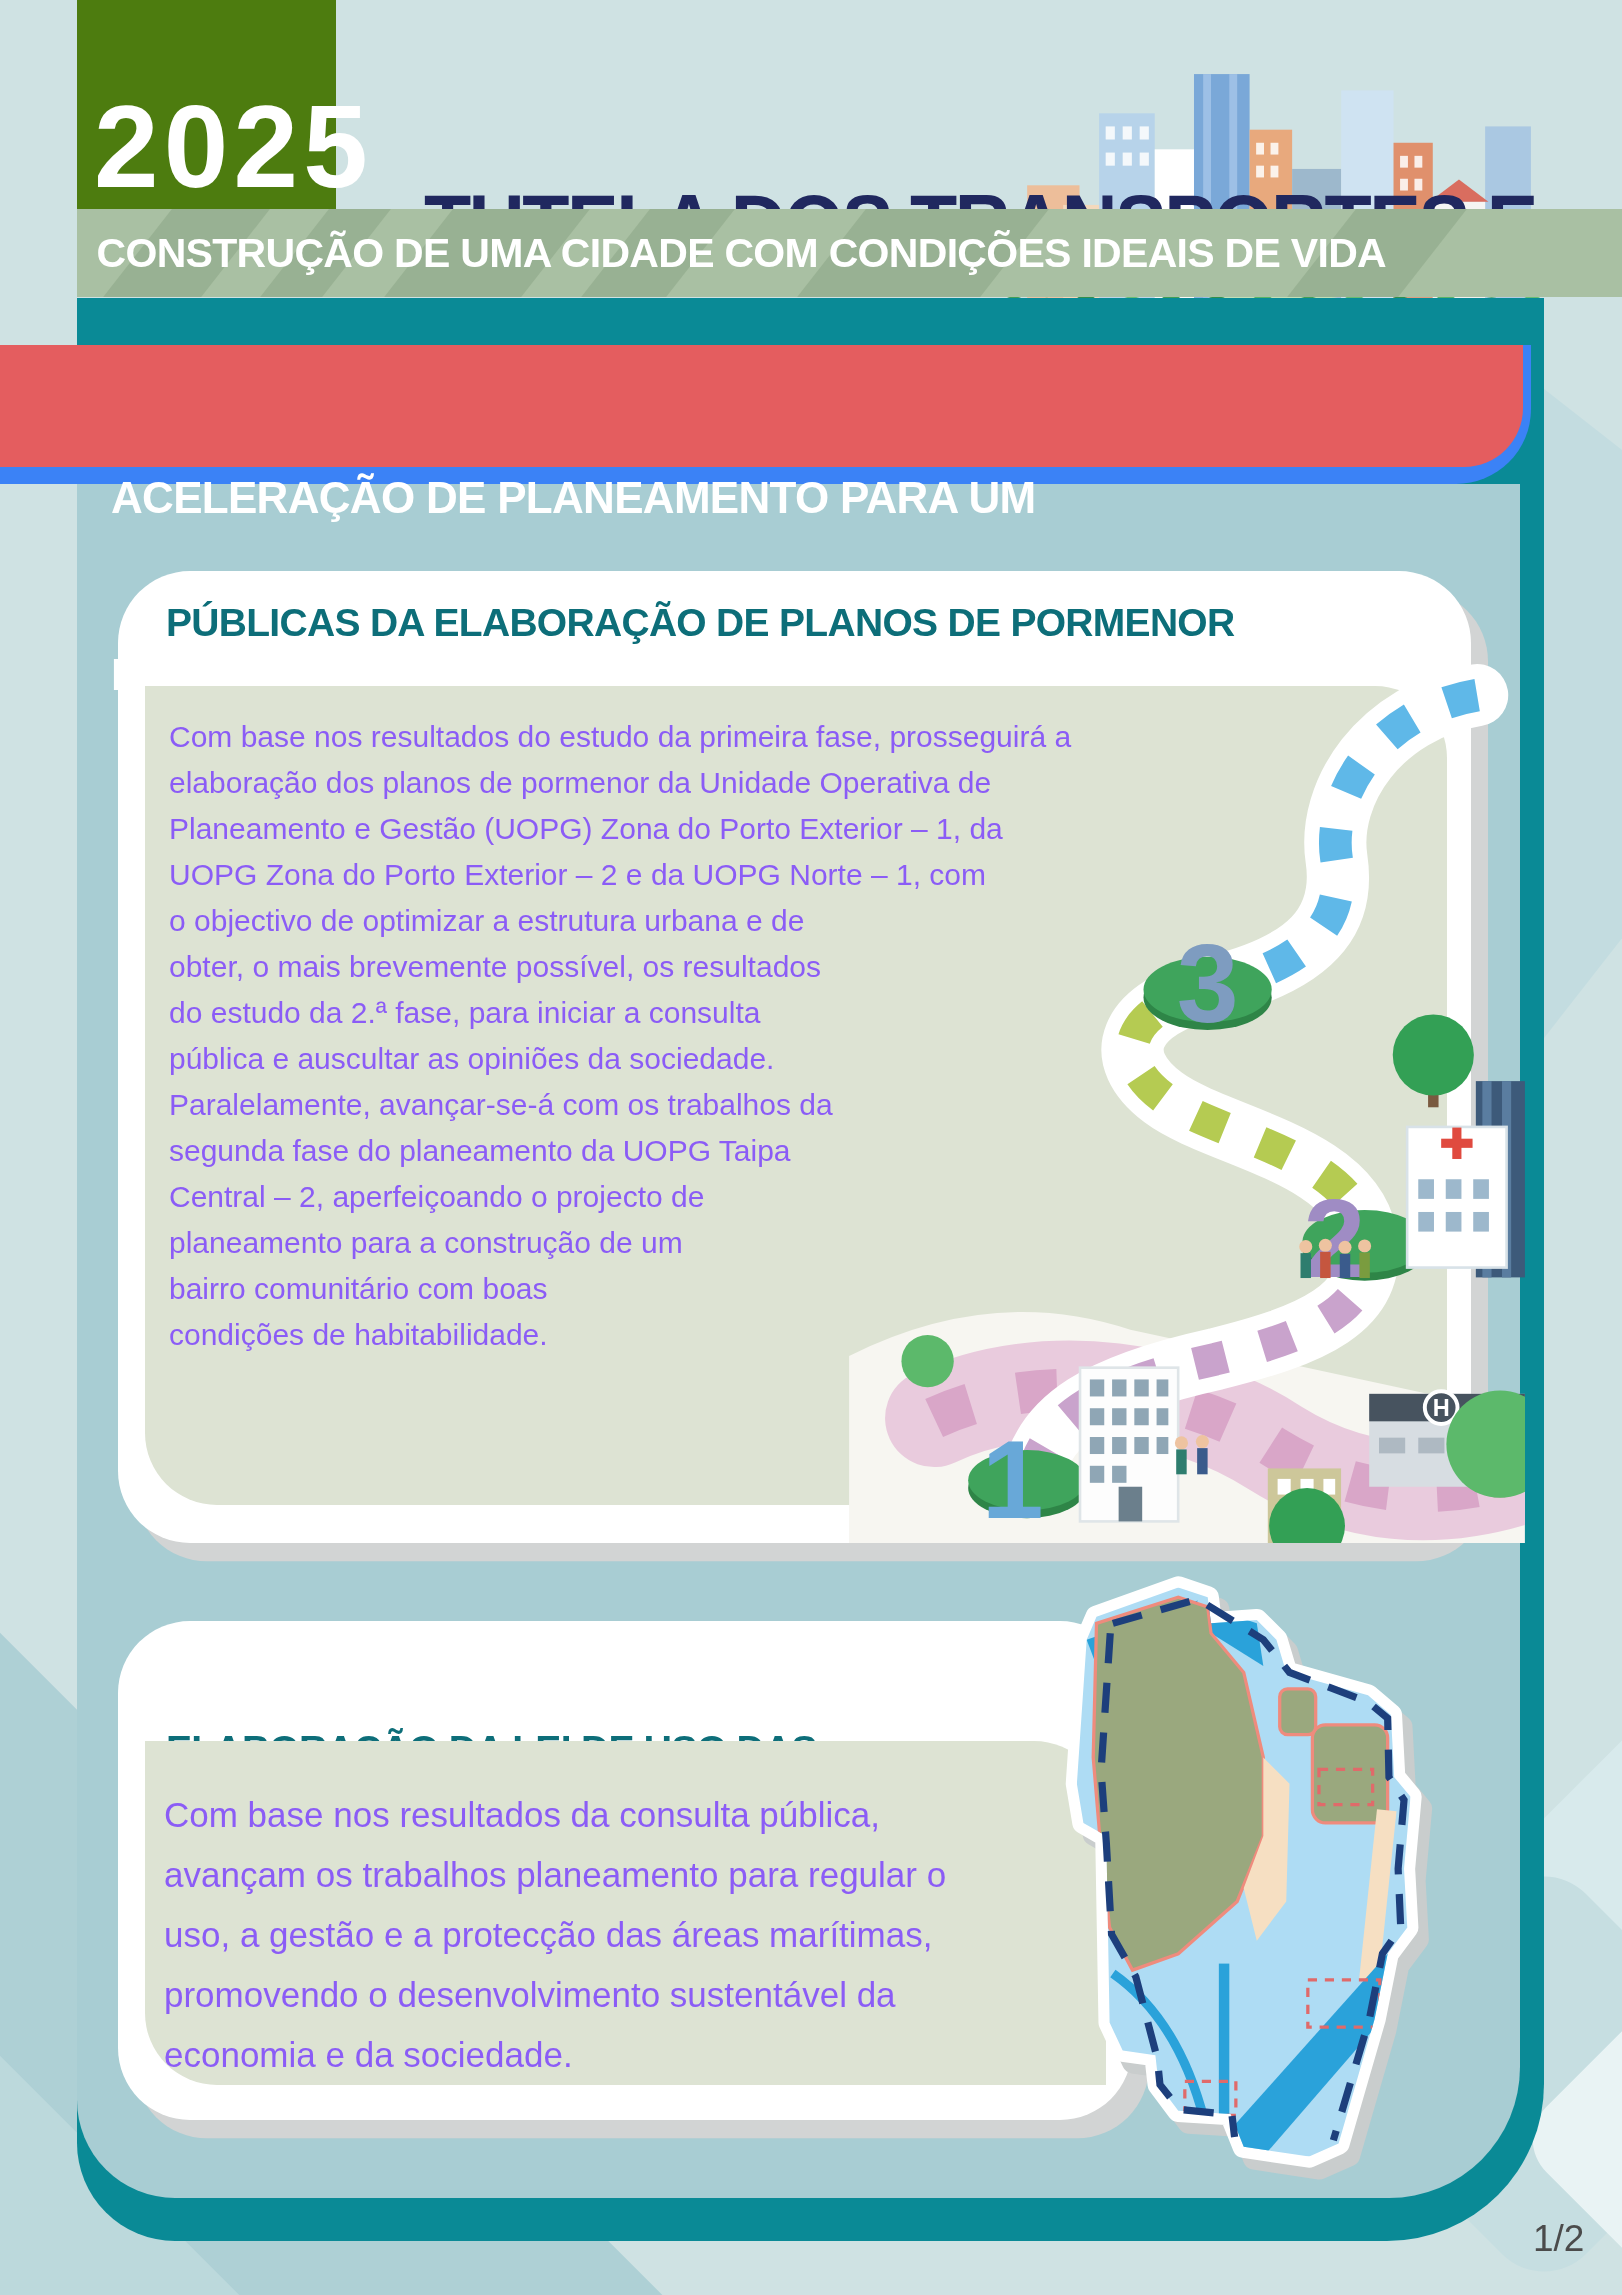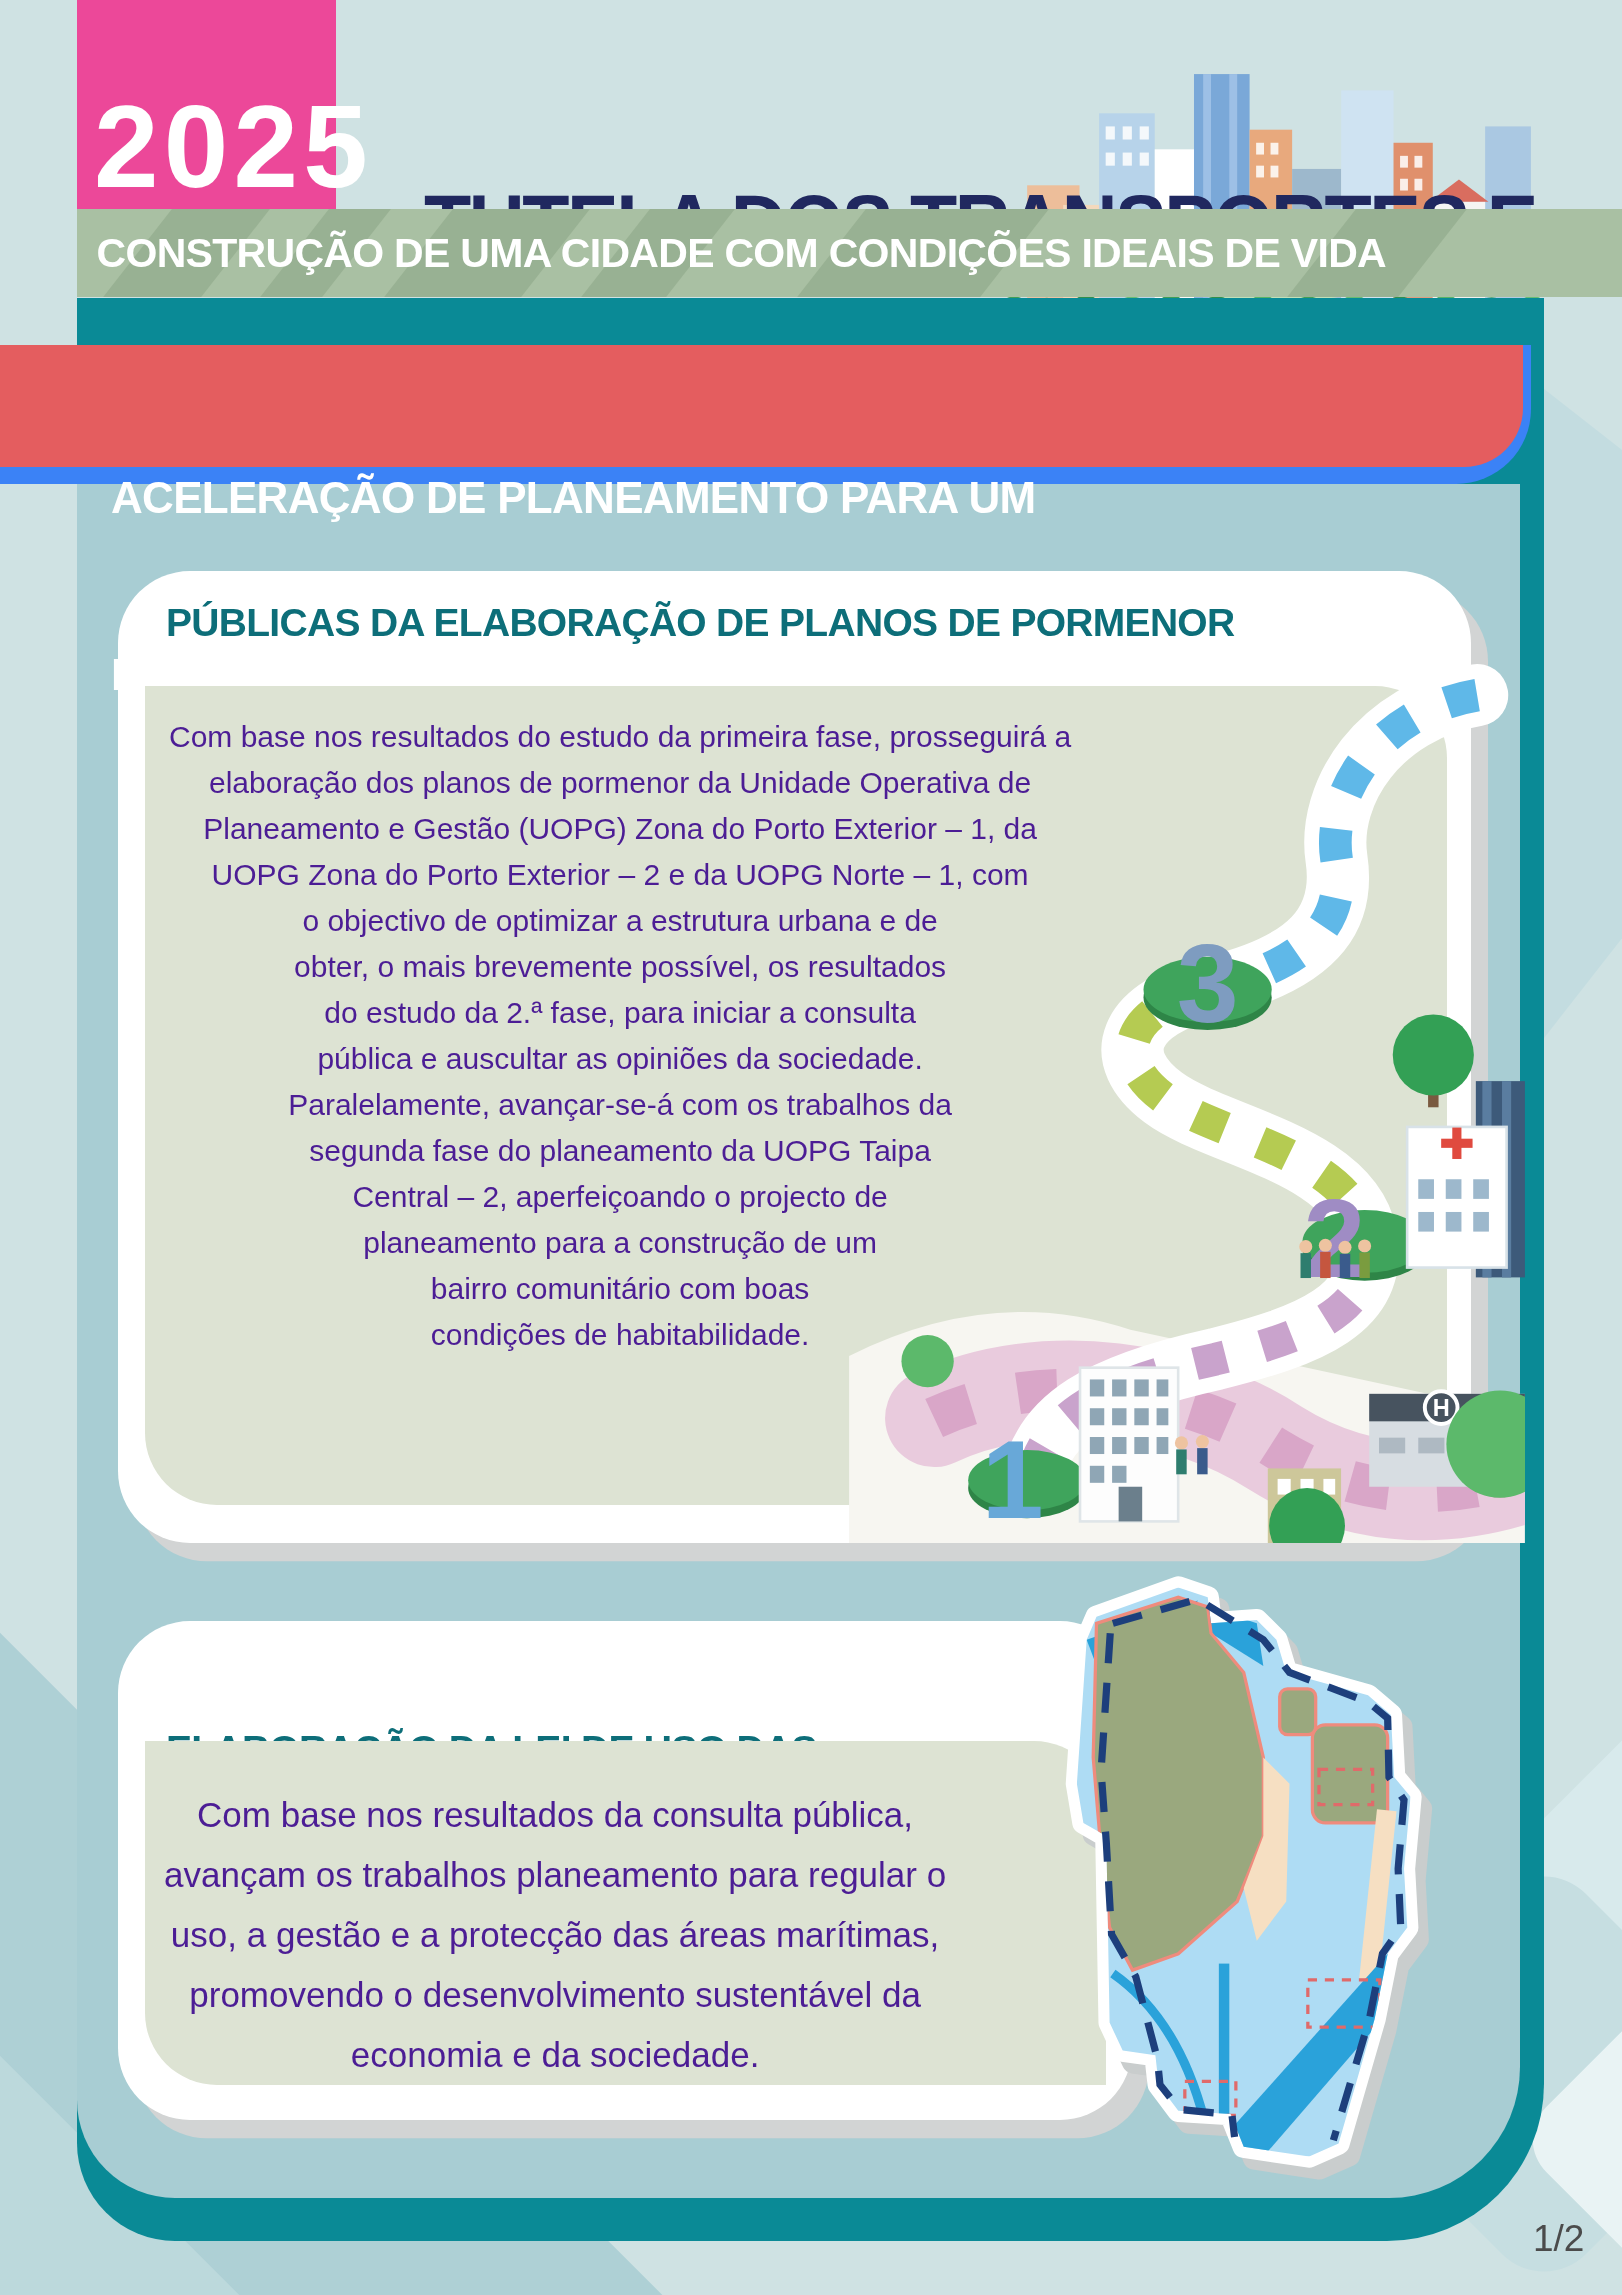--- a/index.html
+++ b/index.html
@@ -13,21 +13,21 @@
   
   .bg-shape{position:absolute;}
   .bgA{left:-589px; top:1970px; width:1701px; height:366px; background:#aed0d5; transform:rotate(45deg);}
   .bgB{left:-818px; top:2133px; width:1701px; height:216px; background:#bcd9dc; transform:rotate(45deg);}
   .bgC{left:1498px; top:353px; width:458px; height:982px; background:#c3dce0; transform:rotate(38deg); transform-origin:left top;}
   .bgD{left:1387px; top:1917px; width:314px; height:314px; background:#c6dee1; border-radius:59px; transform:rotate(45deg);}
   .bgE{left:1505px; top:1754px; width:353px; height:353px; background:#d8eaec; border-radius:65px; transform:rotate(45deg);}
   .bgF{left:1557px; top:2035px; width:209px; height:209px; background:#e9f3f4; border-radius:46px; transform:rotate(45deg);}
 
   
-  .year-block{left:77px; top:0; width:259px; height:209px; background:#ec4899;}
+  .year-block{left:77px; top:0; width:259px; height:209px; background:#4d7c0f;}
   .year-text{
     position:absolute; left:17px; bottom:-5.2px; color:#ffffff;
     font-size:116px; font-weight:bold; letter-spacing:5.2px;
   }
   .main-title{
     left:424px; top:29px; color:#20285f; font-weight:800;
     font-size:84px; line-height:78px; letter-spacing:-2.6px;
     transform:scaleX(0.92); transform-origin:left top; white-space:pre;
   }
   .city-svg{left:1001px; top:51px;}
@@ -58,21 +58,21 @@
   .card2{left:118px; top:1621px; width:1014px; height:499px;}
   .card-heading{
     position:absolute; left:48px; color:#0d6e79; font-weight:bold;
     font-size:39px; line-height:46px; letter-spacing:-0.7px; white-space:pre;
   }
   .h1a{top:29px;}
   .h2a{top:14.4px;}
   .sage-block{position:absolute; background:#dde3d3; border-radius:0 72px 0 72px;}
   .sage1{left:27px; top:115px; width:1302px; height:819px;}
   .sage2{left:27px; top:120px; width:961px; height:344px;}
-  .body-text{position:absolute; color:#4c1d95; white-space:pre;text-align:center;}
+  .body-text{position:absolute; color:#8b5cf6; white-space:pre;}
   .body1{left:51px; top:143px; font-size:30px; line-height:46px;}
   .body2{left:46px; top:139px; font-size:35px; line-height:60px;}
 
   .illus1{left:849px; top:597px;}
   .map-sticker{left:982px; top:1561px;}
 
   .page-num{left:1533px; top:2218px; font-size:37px; color:#4b4b4b;}
 </style>
 </head>
 <body>

